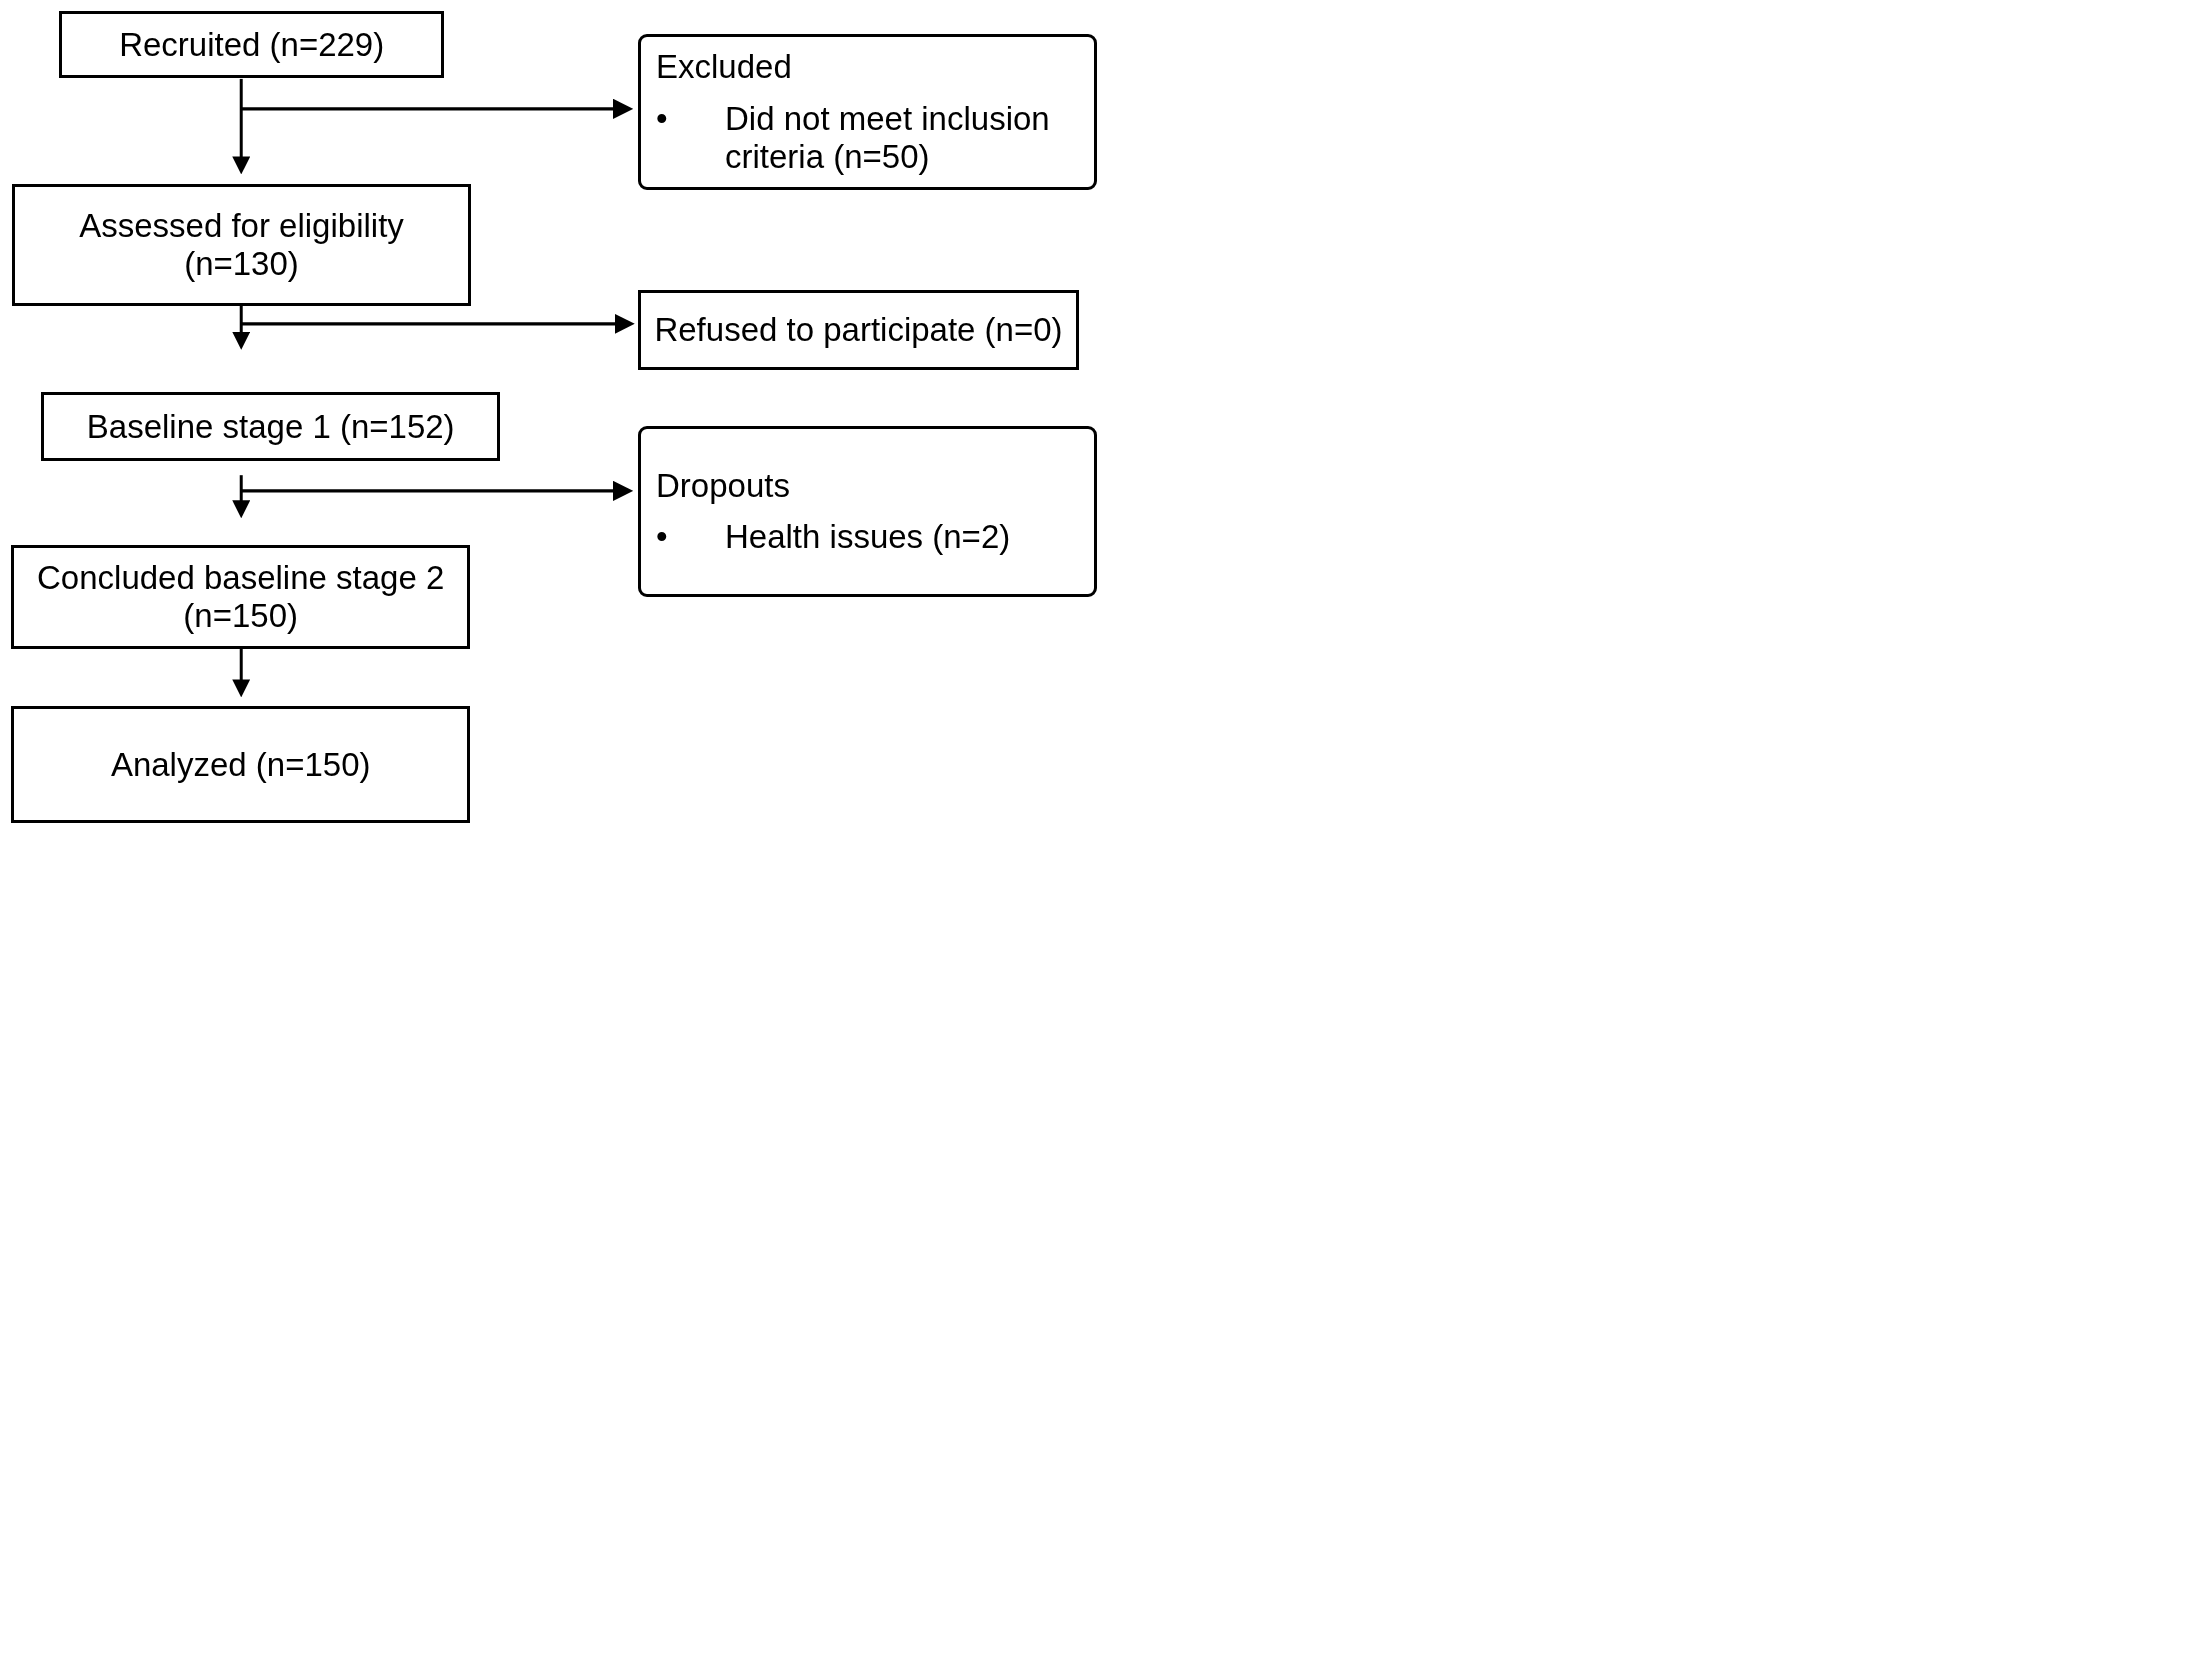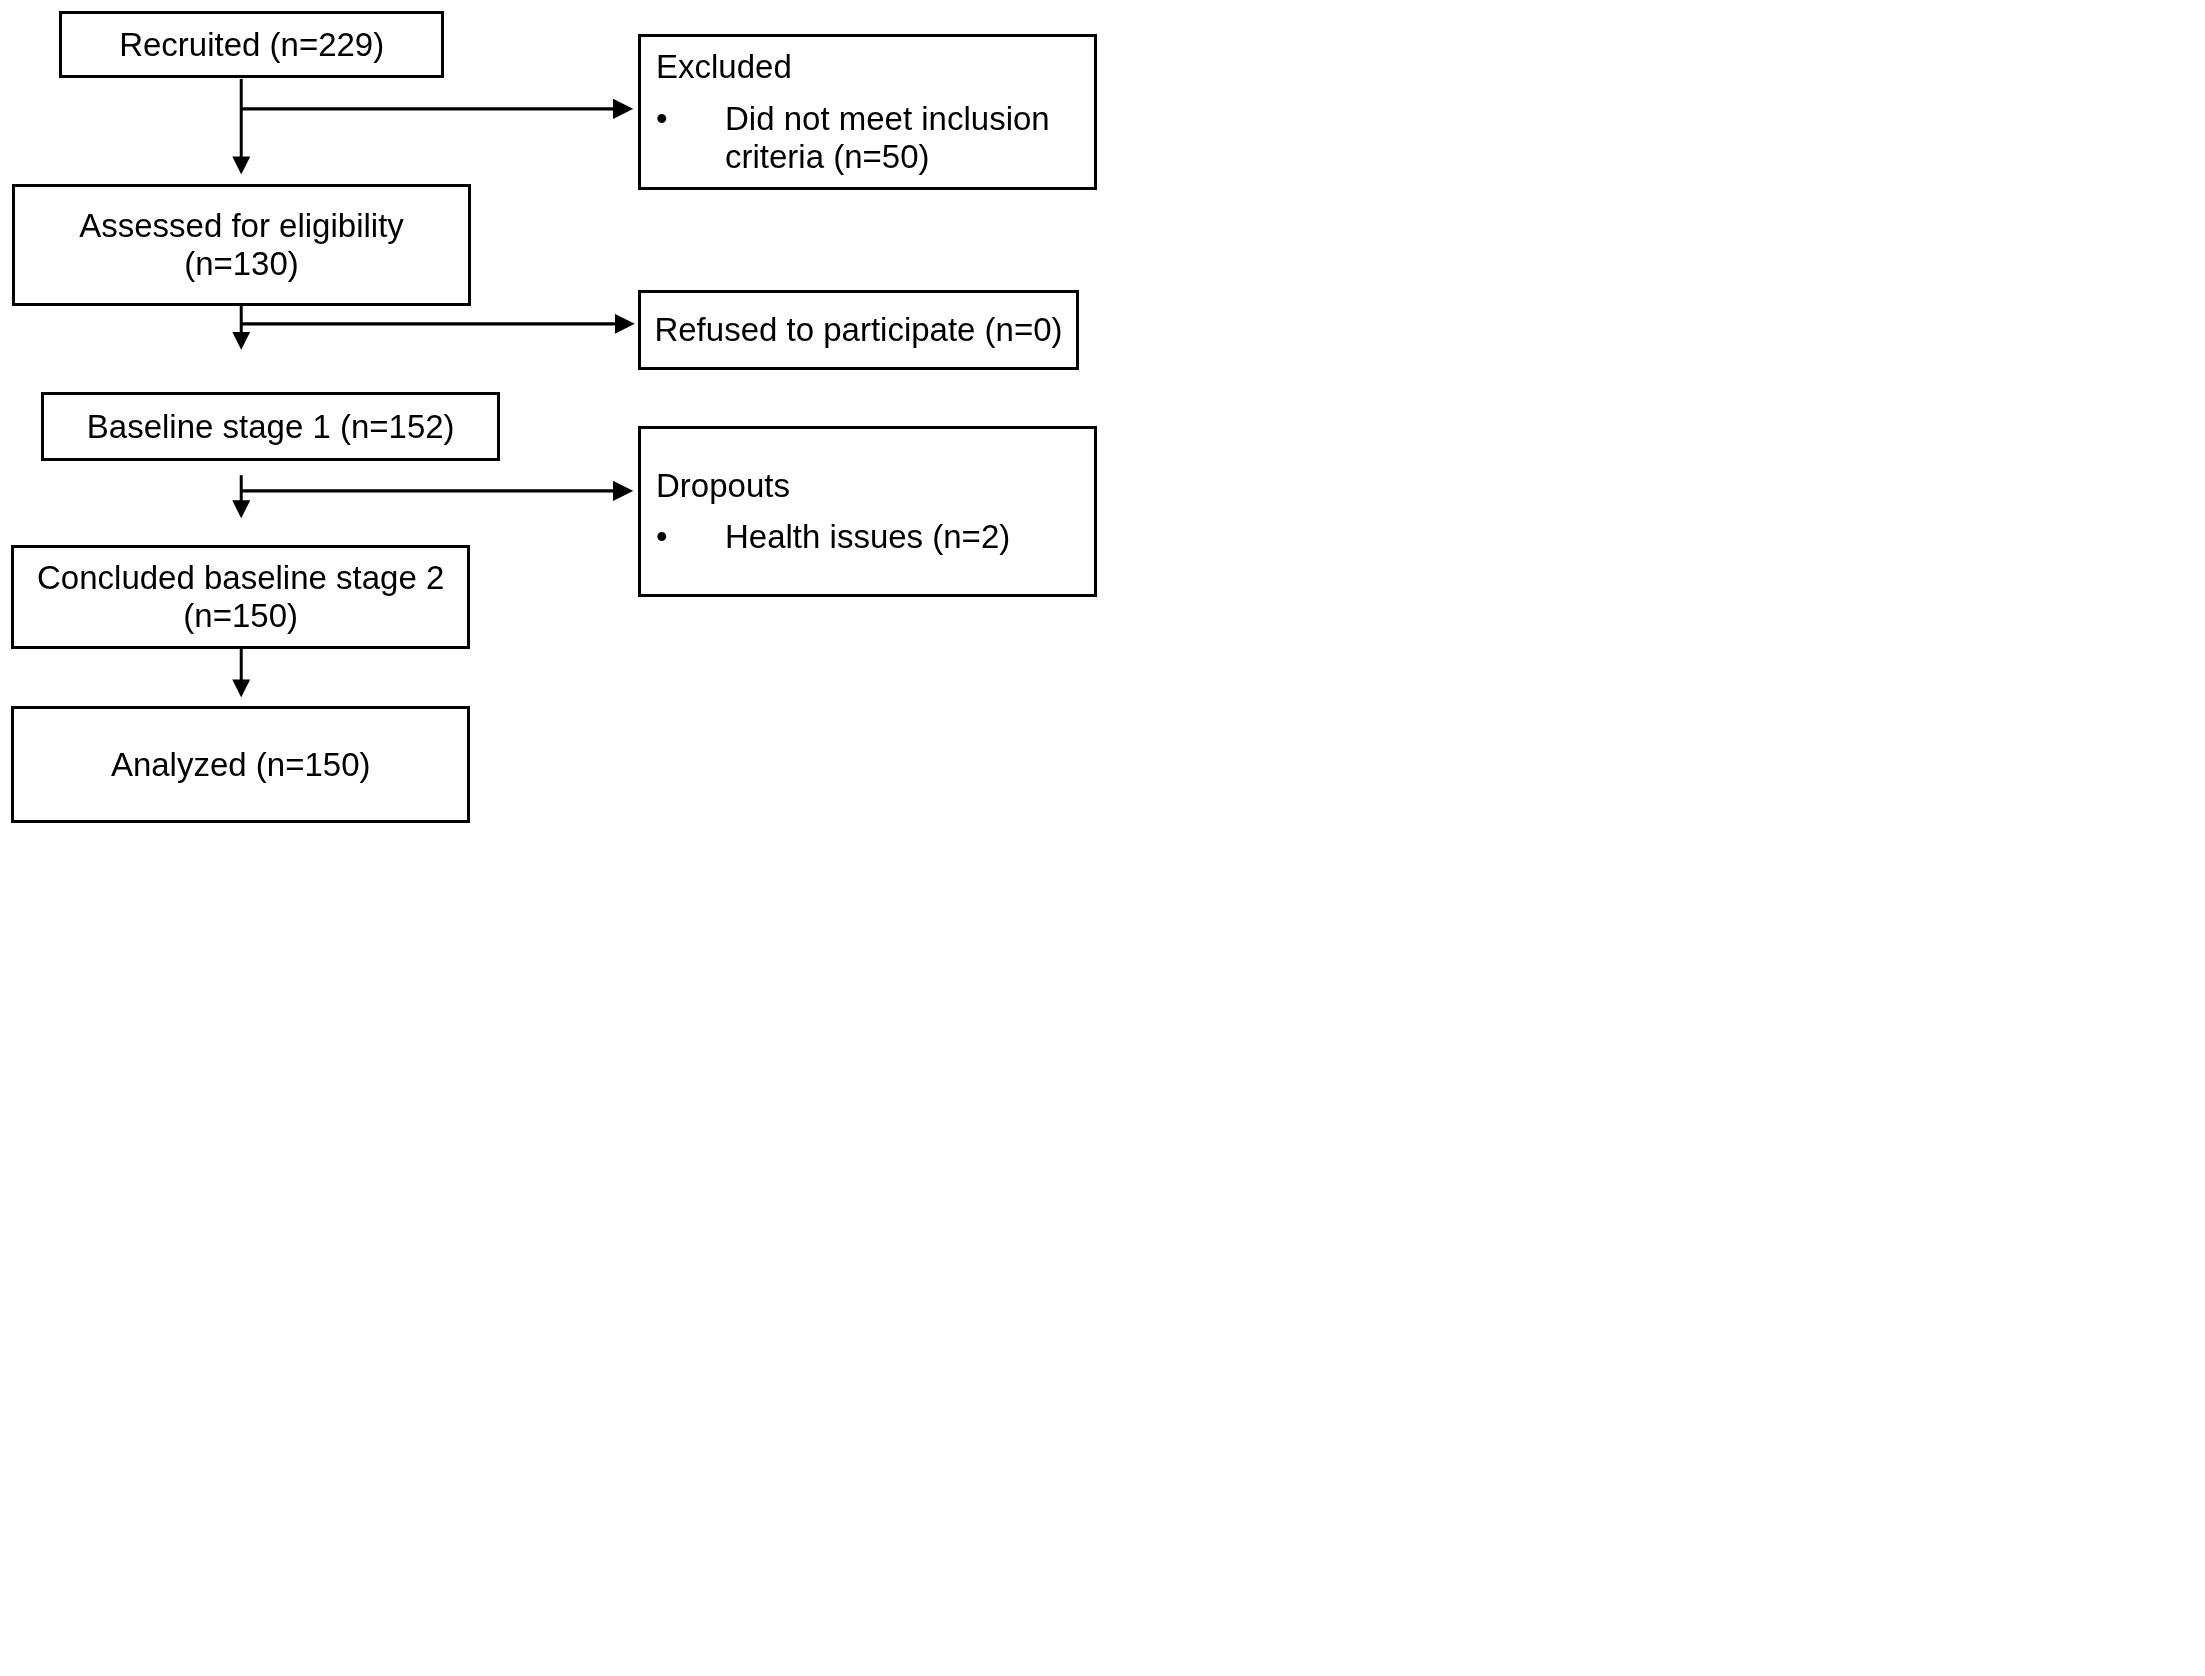--- a/index.html
+++ b/index.html
@@ -54,20 +54,21 @@
   
   .box-excluded    { left: 638px; top: 34px;  width: 459px; height: 156px; }
   .box-refused     { left: 638px; top: 290px; width: 441px; height: 80px; }
   .box-dropouts    { left: 638px; top: 426px; width: 459px; height: 171px; }
 
   .box.detail {
     align-items: stretch;
     text-align: left;
     padding: 6px 13.5px 6px 15px;
     gap: 13.5px;
+    border-radius: 9px;
   }
   .box.detail .box-title {
     display: block;
   }
   .bullet-row {
     display: flex;
     align-items: flex-start;
   }
   .bullet {
     flex: 0 0 69px;

